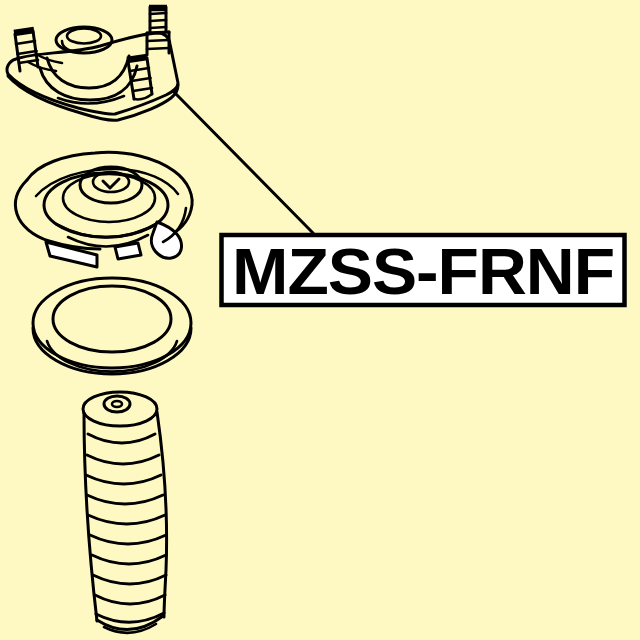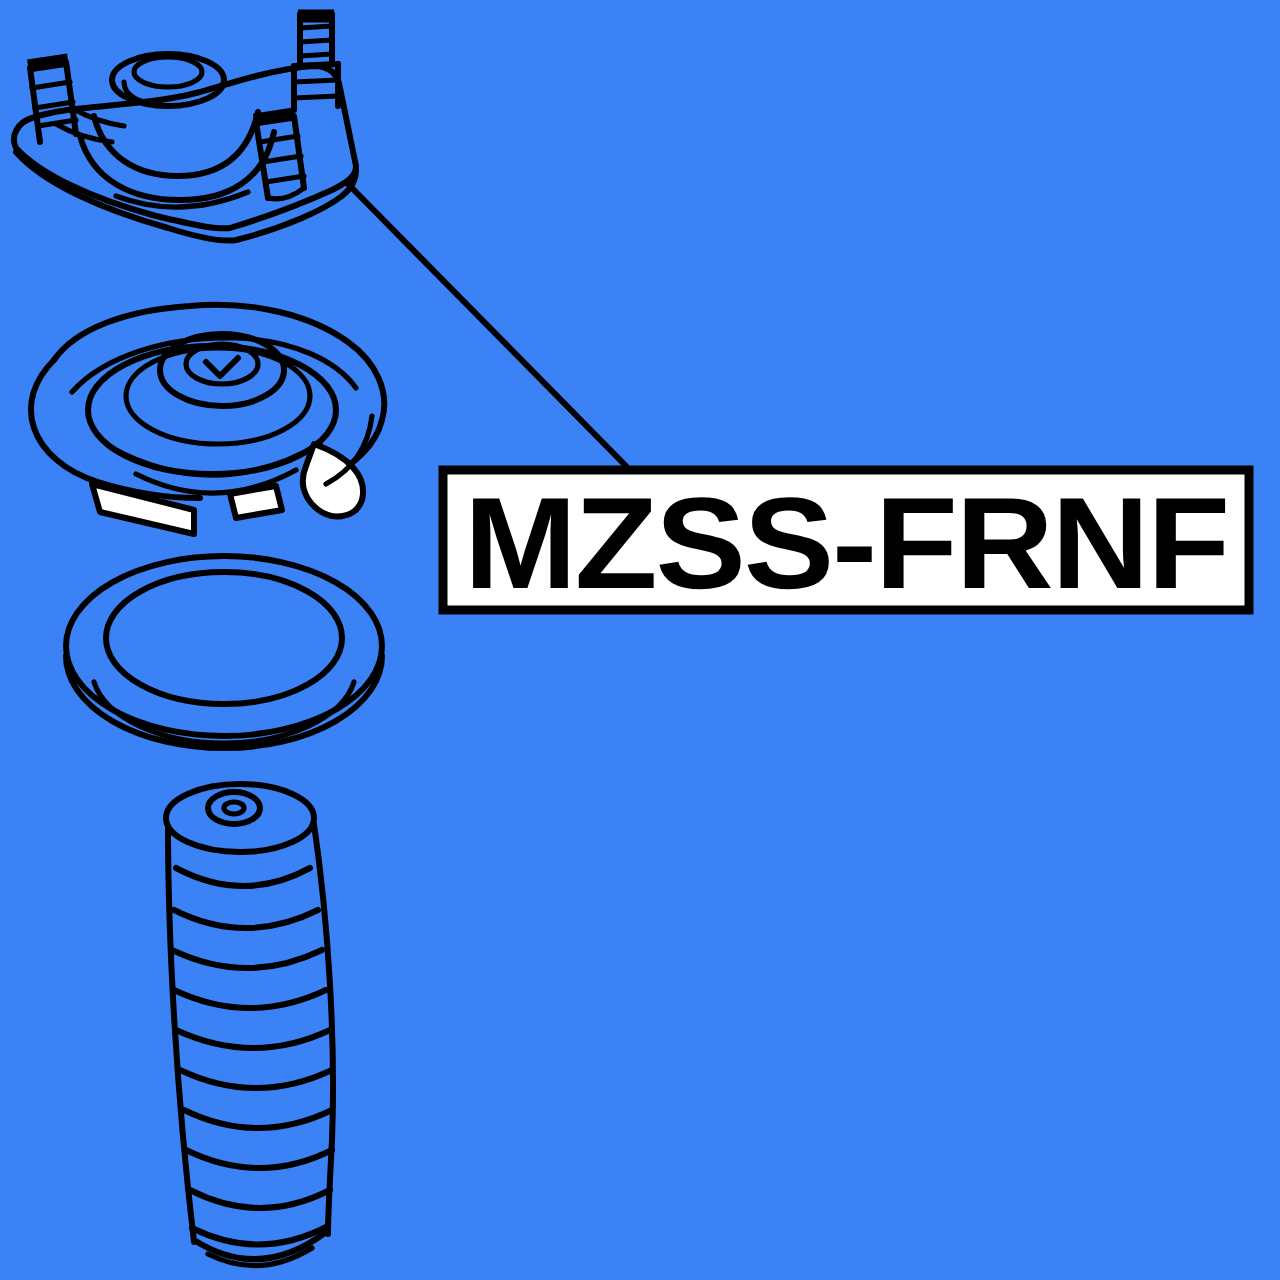--- a/index.html
+++ b/index.html
@@ -1,17 +1,17 @@
 <!DOCTYPE html>
 <html><head>
 <meta charset="utf-8">
 <style>
   html,body{margin:0;padding:0;background:#ffffff;}
   body{width:640px;height:640px;overflow:hidden;font-family:"Liberation Sans",sans-serif;}
-  .stage{position:relative;width:640px;height:640px;background:#3b82f6;}
+  .stage{position:relative;width:640px;height:640px;background:#fef9c3;}
   svg{display:block;width:640px;height:640px;}
   .ln{fill:none;stroke:#000000;stroke-width:3;stroke-linecap:round;stroke-linejoin:round;}
   .ln2{fill:none;stroke:#000000;stroke-width:2.6;stroke-linecap:round;stroke-linejoin:round;}
   .thick{fill:none;stroke:#000000;stroke-width:6.5;stroke-linecap:butt;}
   .fillw{fill:#ffffff;stroke:#000000;stroke-width:3;stroke-linejoin:round;}
   .box{fill:#ffffff;stroke:#000000;stroke-width:4.5;}
   .code-text{font-family:"Liberation Sans",sans-serif;font-weight:bold;font-size:65px;fill:#000000;letter-spacing:-1px;}
 </style>
 </head>
 <body>

